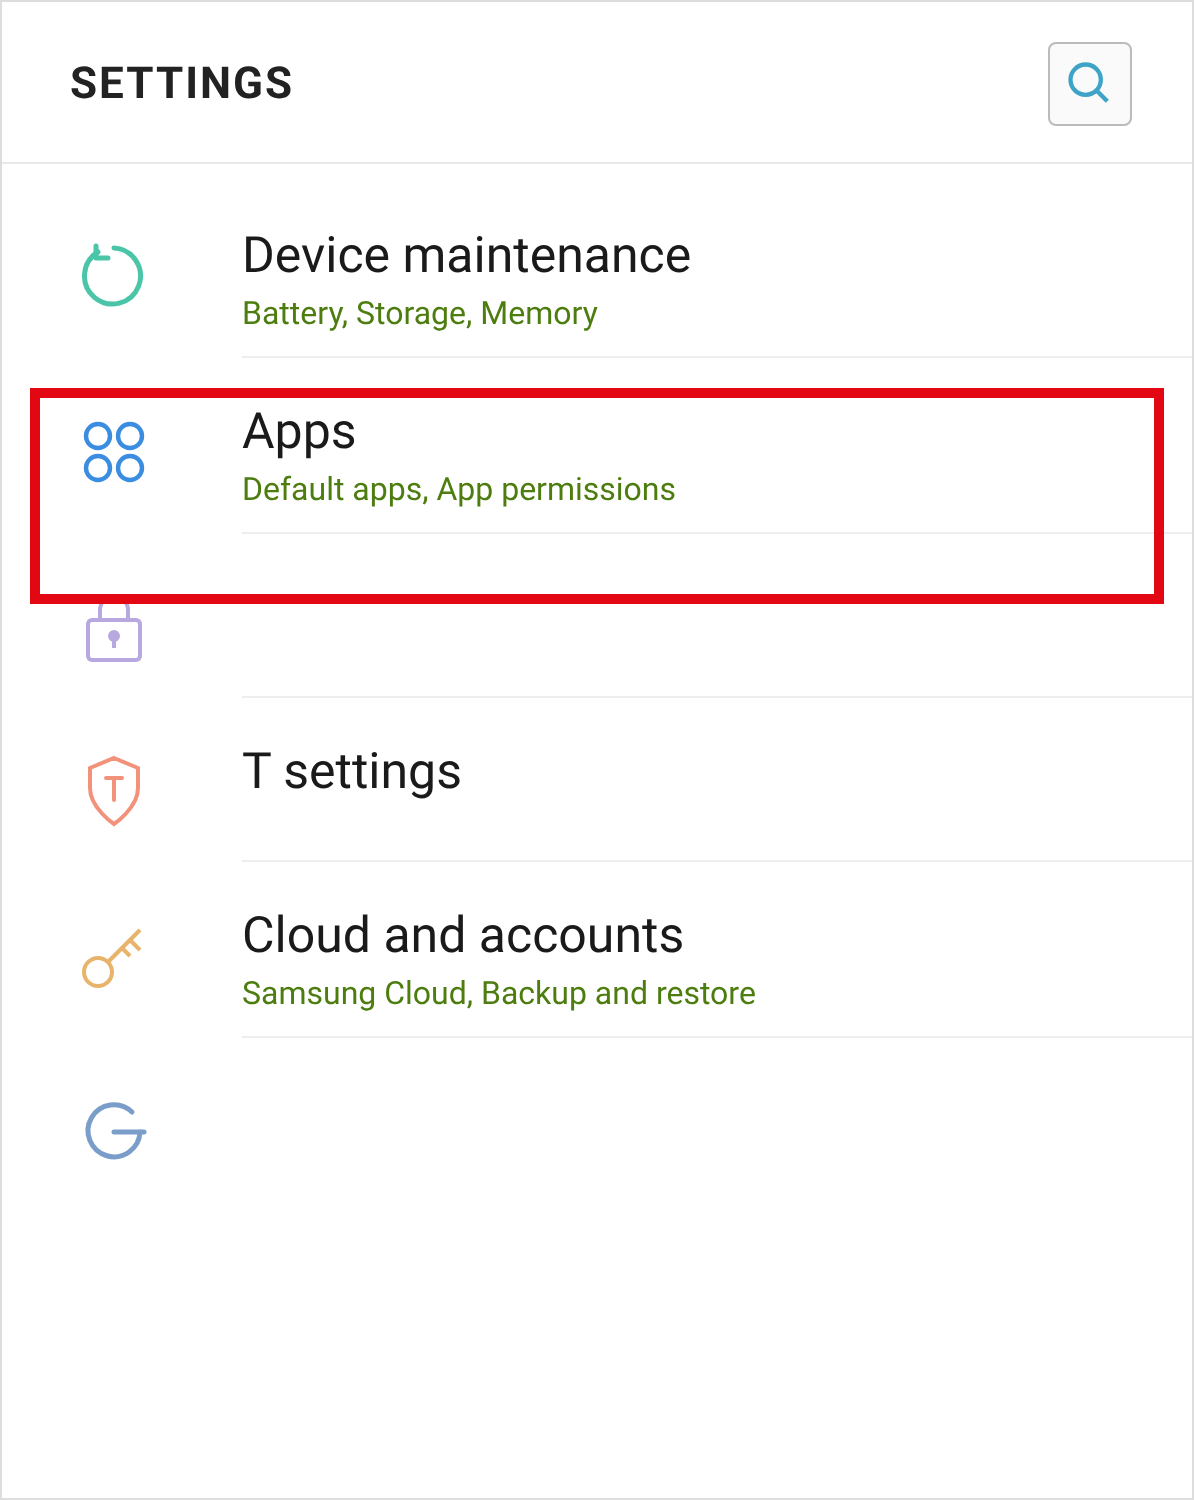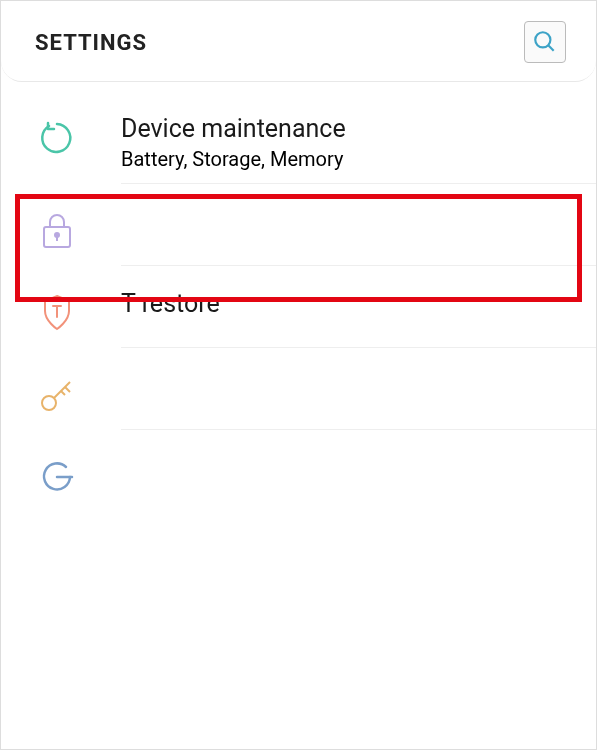--- a/index.html
+++ b/index.html
@@ -13,21 +13,20 @@
       width: 597px;
       height: 750px;
       border: 1px solid #ddd;
     }
     .header {
       display: flex;
       justify-content: space-between;
       align-items: center;
       padding: 20px 30px 18px 34px;
       border-bottom: 1px solid #e8e8e8;
-      border-radius: 21px;
     }
     .header-title {
       font-size: 22px;
       font-weight: 700;
       letter-spacing: 1px;
       color: #222;
     }
     .search-btn {
       width: 42px;
       height: 42px;
@@ -72,22 +71,22 @@
       flex: 1;
       padding-top: 2px;
     }
     .item-title {
       font-size: 25px;
       color: #1a1a1a;
       font-weight: 400;
       margin-bottom: 4px;
     }
     .item-sub {
-      font-size: 20px;
-      color: #000000;
+      font-size: 16px;
+      color: #4d7c0f;
       font-weight: 400;
     }
     .highlight-box {
       position: absolute;
       border: 5px solid #e30613;
       pointer-events: none;
       left: 14px;
       right: 14px;
       top: 112px;
       height: 108px;
@@ -114,52 +113,70 @@
         <path d="M20 6 A14 14 0 1 1 12 8" stroke-linecap="round"></path>
         <path d="M11 5 L11 11 L17 11" stroke-linecap="round" stroke-linejoin="round"></path>
       </svg>
     </div>
     <div class="text-wrap">
       <div class="item-title">Device maintenance</div>
       <div class="item-sub">Battery, Storage, Memory</div>
     </div>
   </div>
 
+  <div class="list-item">
+    <div class="icon-wrap">
+      <svg width="36" height="36" viewBox="0 0 36 36" fill="none" stroke="#3a8de0" stroke-width="2.2">
+        <circle cx="10" cy="10" r="6"></circle>
+        <circle cx="26" cy="10" r="6"></circle>
+        <circle cx="10" cy="26" r="6"></circle>
+        <circle cx="26" cy="26" r="6"></circle>
+      </svg>
+    </div>
+    <div class="text-wrap">
+      <div class="item-title">Apps</div>
+      <div class="item-sub">Default apps, App permissions</div>
+    </div>
+  </div>
 
   <div class="list-item">
     <div class="icon-wrap">
       <svg width="34" height="38" viewBox="0 0 34 38" fill="none" stroke="#b8a8e0" stroke-width="2">
         <rect x="4" y="15" width="26" height="20" rx="2"></rect>
         <path d="M10 15 L10 10 A7 7 0 0 1 24 10 L24 15"></path>
         <circle cx="17" cy="23" r="2" fill="#b8a8e0"></circle>
         <line x1="17" y1="25" x2="17" y2="29"></line>
       </svg>
     </div>
   </div>
 
   <div class="list-item">
     <div class="icon-wrap">
       <svg width="34" height="40" viewBox="0 0 34 40" fill="none" stroke="#f2927a" stroke-width="2">
         <path d="M17 3 L29 8 L29 18 C29 28 17 36 17 36 C17 36 5 28 5 18 L5 8 Z"></path>
         <path d="M13 13 L21 13 M17 13 L17 24" stroke-linecap="round"></path>
       </svg>
     </div>
     <div class="text-wrap">
-      <div class="item-title">T restore</div>
+      <div class="item-title">T settings</div>
     </div>
   </div>
 
   <div class="list-item">
     <div class="icon-wrap">
       <svg width="40" height="40" viewBox="0 0 40 40" fill="none" stroke="#e8b36a" stroke-width="2">
         <circle cx="12" cy="28" r="7"></circle>
         <line x1="17" y1="23" x2="33" y2="7"></line>
         <line x1="28" y1="12" x2="33" y2="17"></line>
         <line x1="24" y1="16" x2="28" y2="20"></line>
       </svg>
+    </div>
+    <div class="text-wrap">
+      <div class="item-title">Cloud and accounts</div>
+      <div class="item-sub">Samsung Cloud, Backup and restore</div>
     </div>
   </div>
 
   <div class="list-item">
     <div class="icon-wrap">
       <svg width="38" height="38" viewBox="0 0 38 38" fill="none" stroke="#7a9ec9" stroke-width="2.5">
         <path d="M32 19 A13 13 0 1 1 28 9" stroke-linecap="round"></path>
         <line x1="19" y1="19" x2="34" y2="19" stroke-linecap="round"></line>
       </svg>
     </div>

